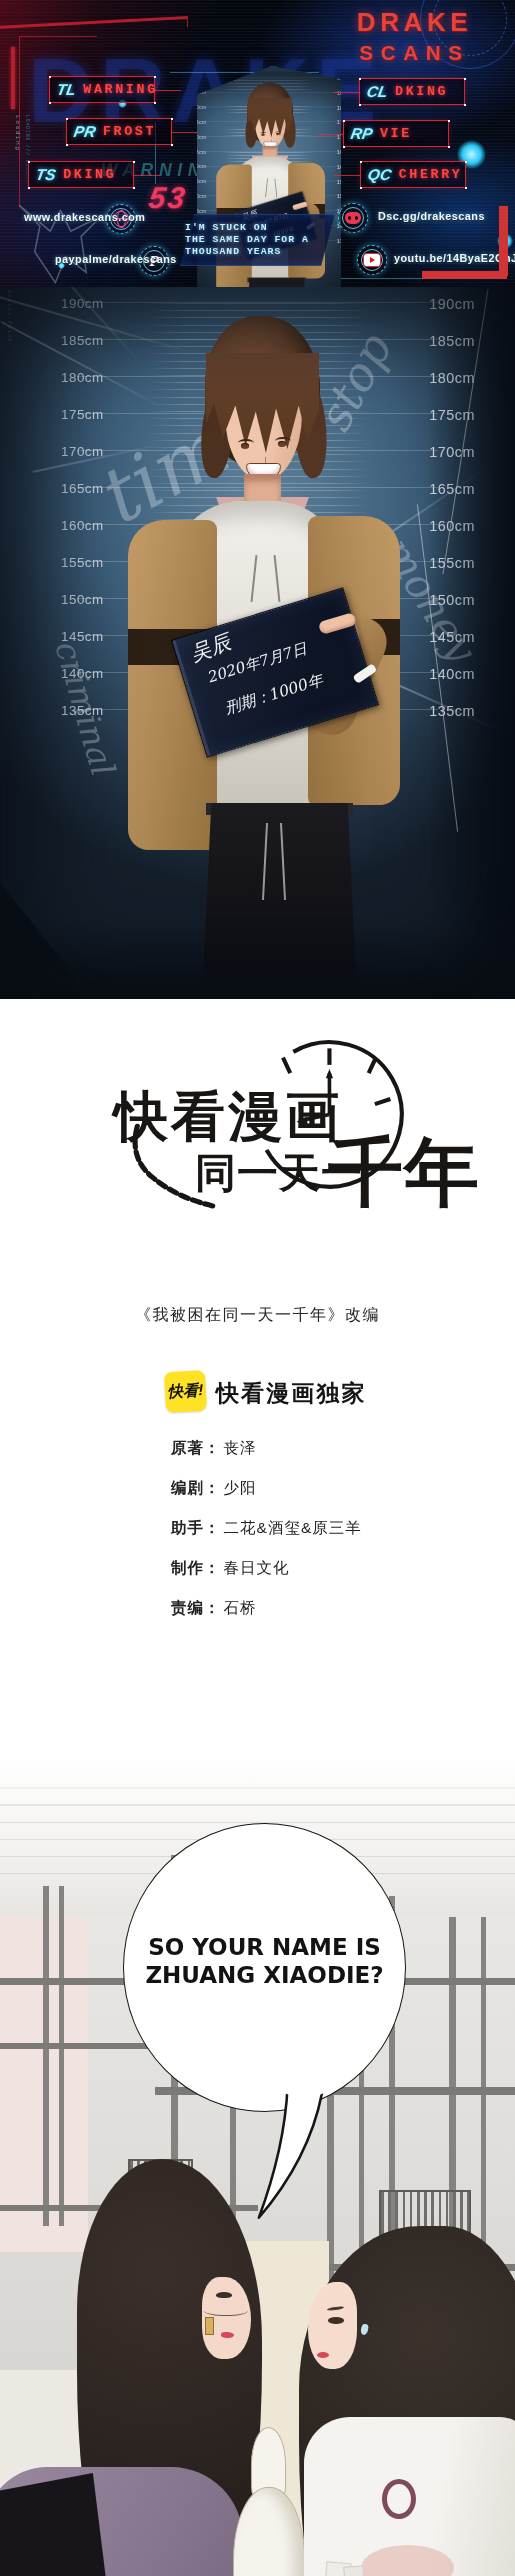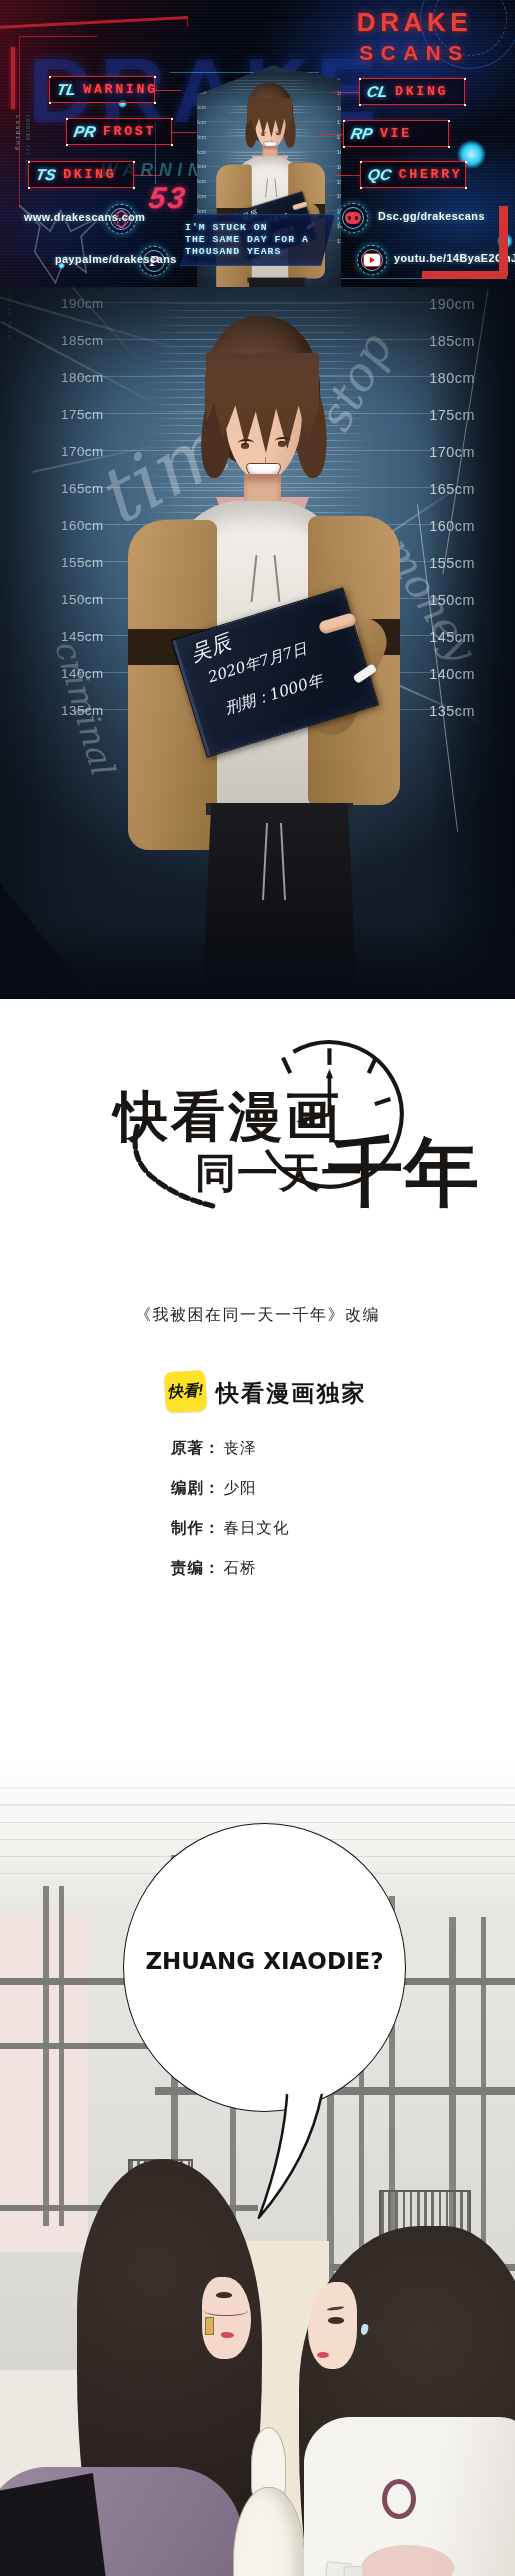--- a/index.html
+++ b/index.html
@@ -605,20 +605,24 @@
           <span class="clab">原著：</span>
           <span class="cval">丧泽</span>
         </div>
 
 
         <div class="crow">
           <span class="clab">编剧：</span>
           <span class="cval">少阳</span>
         </div>
 
+        <div class="crow">
+          <span class="clab">助手：</span>
+          <span class="cval">二花&amp;酒玺&amp;原三羊</span>
+        </div>
 
         <div class="crow">
           <span class="clab">制作：</span>
           <span class="cval">春日文化</span>
         </div>
 
         <div class="crow">
           <span class="clab">责编：</span>
           <span class="cval">石桥</span>
         </div>
@@ -677,20 +681,21 @@
     <div class="p p-shirttail"></div>
     <div class="p p-shirttail2"></div>
 
     <div class="p p-darkmass"></div>
 
   </section>
 
   <div class="bubble bubble1">
     <div class="btxt">
 
+    <div>SO YOUR NAME IS</div>
         <div>ZHUANG XIAODIE?</div>
       </div>
   </div>
   <svg class="tail-svg" style="left:227px;top:2071px;" width="113" height="160" viewBox="0 0 220 310">
     <path d="M 118 30 Q 112 150 62 285 Q 160 170 185 42 Z" fill="#ffffff" stroke="#161616" stroke-width="5" stroke-linejoin="round"></path>
     <ellipse cx="150" cy="26" rx="58" ry="22" fill="#ffffff"></ellipse>
   </svg>
 
 </div>
 

